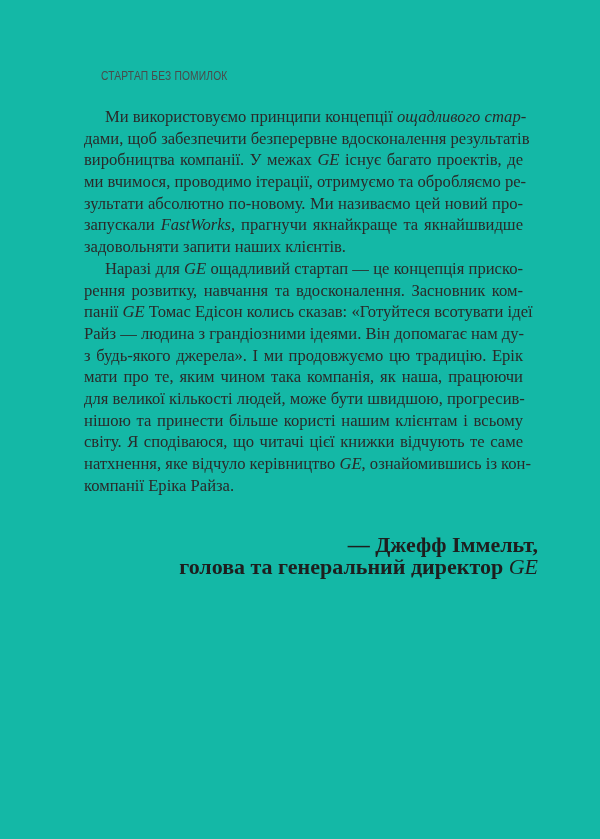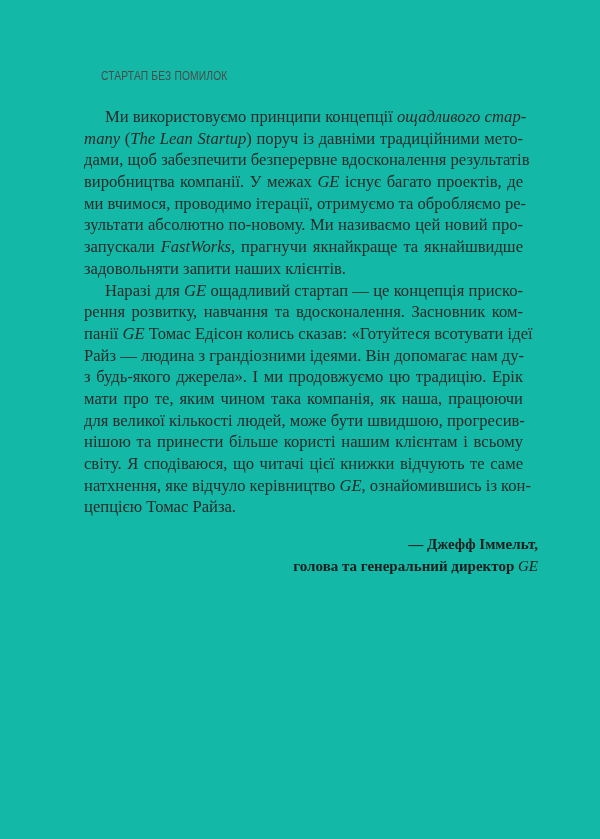--- a/index.html
+++ b/index.html
@@ -21,54 +21,53 @@
   .line {
     display: block; height: 21.7px; white-space: nowrap;
     text-align: justify; text-align-last: justify;
   }
   .line.indent { padding-left: 21px; }
   .line.last { text-align-last: left; }
   i { font-style: italic; }
   .signature {
     position: absolute; right: 62px; top: 534px;
     font-family: "Liberation Serif", serif;
-    font-size: 15px; line-height: 21.7px; color: #1e1e1e;
+    font-size: 22px; line-height: 21.7px; color: #1e1e1e;
     font-weight: bold; text-align: right; white-space: nowrap;
   }
   .signature i { font-weight: normal; }
 </style>
 </head>
 <body>
 
 <div class="page">
   <div class="running-head">СТАРТАП БЕЗ ПОМИЛОК</div>
 
   <div class="body-text" id="body-text">
       <div>
         <span class="line indent"><span>Ми використовуємо принципи концепції </span><i>ощадливого стар-</i></span>
-        <span class="line"><i>тапу</i><span> (</span><i>The Lean Startup</i><span>) поруч із давніми традиційними мето-</span></span>
         <span class="line"><span>дами, щоб забезпечити безперервне вдосконалення результатів</span></span>
         <span class="line"><span>виробництва компанії. У межах </span><i>GE</i><span> існує багато проектів, де</span></span>
         <span class="line"><span>ми вчимося, проводимо ітерації, отримуємо та обробляємо ре-</span></span>
         <span class="line"><span>зультати абсолютно по-новому. Ми називаємо цей новий про-</span></span>
         <span class="line"><span>запускали </span><i>FastWorks,</i><span> прагнучи якнайкраще та якнайшвидше</span></span>
         <span class="line last"><span>задовольняти запити наших клієнтів.</span></span>
       </div>
       <div>
         <span class="line indent"><span>Наразі </span><span>для</span><span> </span><i>GE</i><span> ощадливий стартап — це концепція приско-</span></span>
         <span class="line"><span>рення розвитку, навчання та вдосконалення. Засновник ком-</span></span>
         <span class="line"><span>панії </span><i>GE</i><span> Томас Едісон колись сказав: «Готуйтеся всотувати ідеї</span></span>
         <span class="line"><span>Райз — людина з грандіозними ідеями. Він допомагає нам ду-</span></span>
         <span class="line"><span>з будь-якого джерела». І ми продовжуємо цю традицію. Ерік</span></span>
         <span class="line"><span>мати про те, яким чином така компанія, як наша, працюючи</span></span>
         <span class="line"><span>для великої кількості людей, може бути швидшою, прогресив-</span></span>
         <span class="line"><span>нішою та принести більше користі нашим клієнтам і всьому</span></span>
         <span class="line"><span>світу. Я сподіваюся, що читачі цієї книжки відчують те саме</span></span>
         <span class="line"><span>натхнення, яке відчуло керівництво </span><i>GE</i><span>, ознайомившись із кон-</span></span>
-        <span class="line last"><span>цепцією Томас Райза.</span></span>
+        <span class="line last"><span>компанії Еріка Райза.</span></span>
       </div>
     </div>
 
   <div class="signature">
     <div>— Джефф Іммельт,</div>
     <div><span>голова та генеральний директор </span><i>GE</i></div>
   </div>
 </div>
 
 </body></html>

